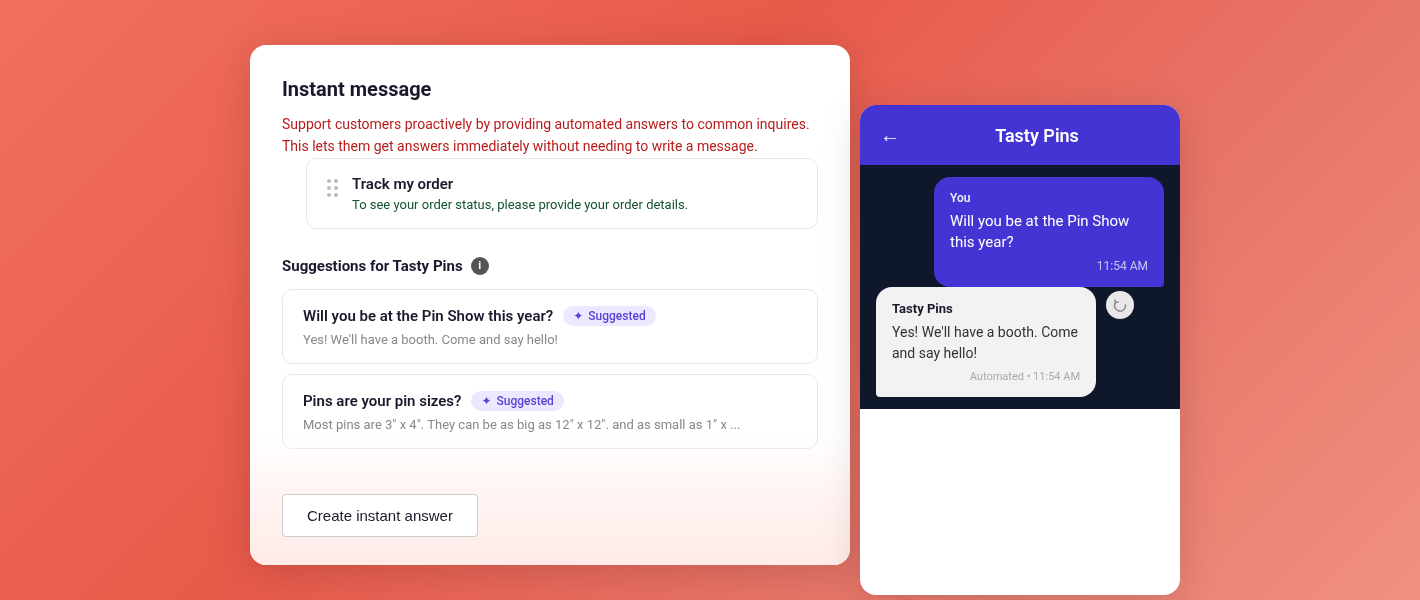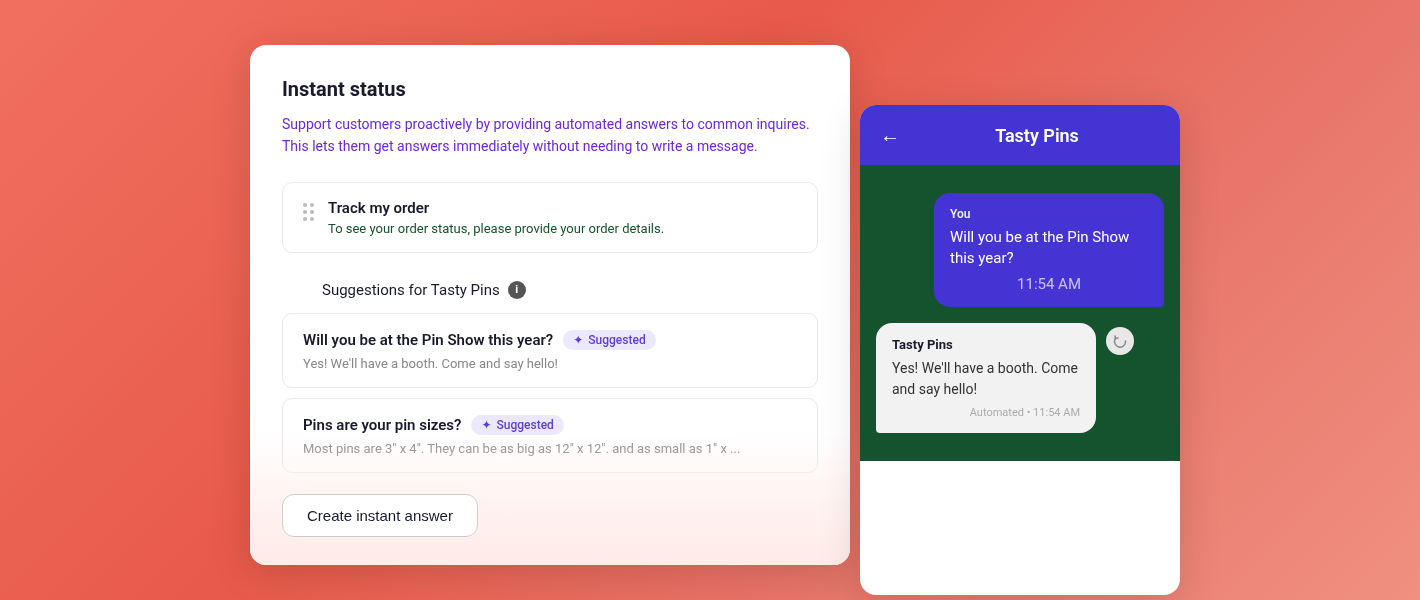--- a/index.html
+++ b/index.html
@@ -39,35 +39,35 @@
 
     .panel-title {
       font-size: 20px;
       font-weight: 700;
       color: #1a1a2e;
       margin-bottom: 12px;
     }
 
     .panel-description {
       font-size: 14px;
-      color: #6d28d9;
+      color: #b91c1c;
       line-height: 1.6;
-      margin-bottom: 24px;
     }
 
     
     .track-order-card {
       border: 1.5px solid #e8e8e8;
       border-radius: 10px;
       padding: 16px 20px;
       display: flex;
       align-items: flex-start;
       gap: 14px;
       margin-bottom: 28px;
       background: #fff;
+      margin-left: 24px;
     }
 
     .drag-icon {
       display: flex;
       flex-direction: column;
       gap: 3px;
       margin-top: 4px;
       flex-shrink: 0;
     }
 
@@ -98,23 +98,22 @@
     
     .suggestions-header {
       display: flex;
       align-items: center;
       gap: 8px;
       margin-bottom: 14px;
     }
 
     .suggestions-title {
       font-size: 15px;
-      font-weight: 400;
-      color: #1a1a2e;
-      margin-left: 40px;
+      font-weight: 700;
+      color: #1a1a2e;
     }
 
     .info-icon {
       width: 18px;
       height: 18px;
       background: #555;
       border-radius: 50%;
       display: flex;
       align-items: center;
       justify-content: center;
@@ -179,21 +178,21 @@
       background: linear-gradient(to bottom, rgba(255,255,255,0) 0%, rgba(255,240,238,0.9) 60%, rgba(255,235,232,1) 100%);
       display: flex;
       align-items: flex-end;
       justify-content: flex-start;
       padding: 0 32px 28px 32px;
     }
 
     .create-btn {
       background: #fff;
       border: 1.5px solid #ccc;
-      border-radius: 12px;
+      border-radius: 4px;
       padding: 12px 24px;
       font-size: 15px;
       font-weight: 500;
       color: #1a1a2e;
       cursor: pointer;
     }
 
     
     .chat-panel {
       background: #fff;
@@ -223,25 +222,24 @@
 
     .chat-title {
       color: #fff;
       font-size: 18px;
       font-weight: 600;
       flex: 1;
       text-align: center;
     }
 
     .chat-body {
-      padding: 28px 16px;
+      padding: 12px 16px;
       display: flex;
       flex-direction: column;
-      gap: 16px;
-      background: #14532d;
+      background: #0f172a;
     }
 
     
     .user-message {
       align-self: flex-end;
       background: #4534d4;
       color: #fff;
       border-radius: 16px 16px 4px 16px;
       padding: 14px 16px;
       max-width: 230px;
@@ -254,23 +252,23 @@
       opacity: 0.9;
     }
 
     .user-text {
       font-size: 15px;
       line-height: 1.4;
       margin-bottom: 6px;
     }
 
     .user-time {
-      font-size: 15px;
+      font-size: 12px;
       opacity: 0.7;
-      text-align: center;
+      text-align: right;
     }
 
     
     .bot-message-container {
       display: flex;
       align-items: flex-start;
       gap: 10px;
     }
 
     .bot-message {
@@ -312,21 +310,21 @@
       flex-shrink: 0;
     }
   </style>
 </head>
 <body>
 
 <div class="main-container">
 
   <div class="instant-answers-panel">
 
-    <h1 class="panel-title">Instant status</h1>
+    <h1 class="panel-title">Instant message</h1>
 
     <p class="panel-description">Support customers proactively by providing automated answers to common inquires. This lets them get answers immediately without needing to write a message.</p>
 
     <div class="track-order-card">
       <div class="drag-icon">
         <div class="drag-dot-row">
           <div class="drag-dot"></div>
           <div class="drag-dot"></div>
         </div>
         <div class="drag-dot-row">

